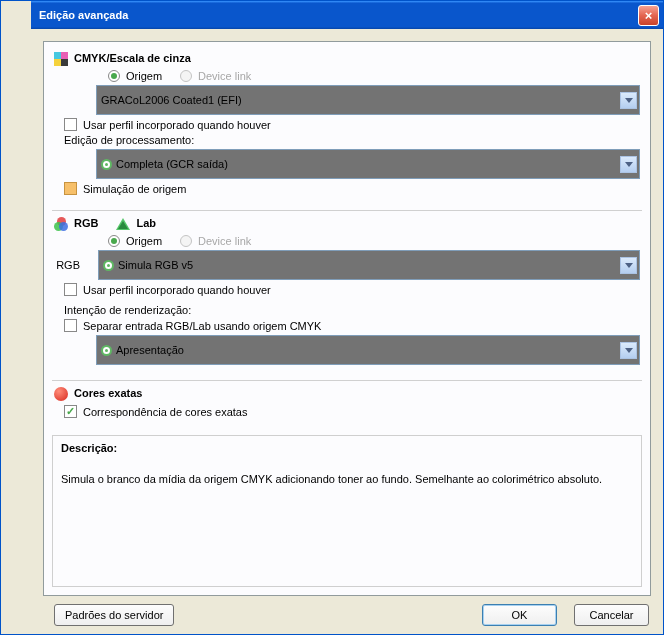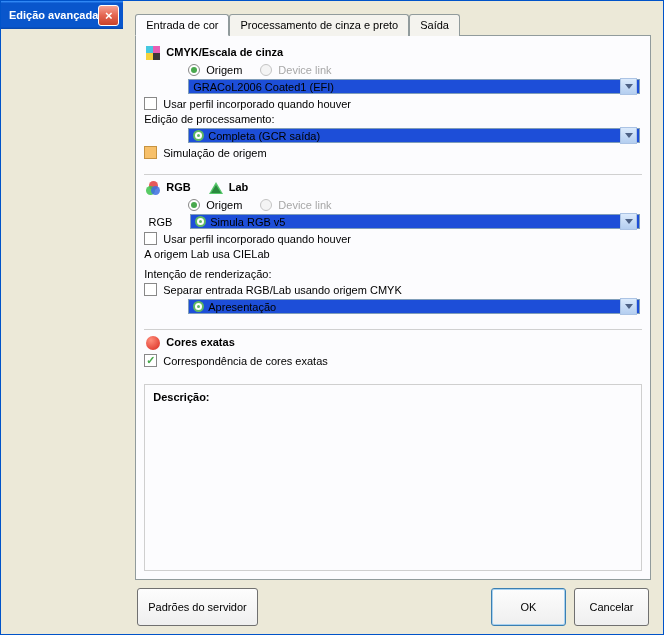--- a/index.html
+++ b/index.html
@@ -1,51 +1,51 @@
 <!DOCTYPE html>
 <html><head>
 <meta charset="utf-8">
 <style>
 * { box-sizing: border-box; font-family: Tahoma, Arial, sans-serif; font-size: 11px; }
 body { margin: 0; background: #ece9d8; }
-.window { width: 664px; height: 635px; background: #ece9d8; border: 1px solid #0053c9; display: flex; flex-direction: row; }
+.window { width: 664px; height: 635px; background: #ece9d8; border: 1px solid #0053c9; display: flex; flex-direction: column; padding-left: 30px; }
 .titlebar { height: 28px; background: linear-gradient(to bottom, #3a95ff 0%, #0956cc 8%, #0956cc 92%, #0645a8 100%); display: flex; align-items: center; padding: 0 4px 0 8px; }
 .titlebar-text { color: #fff; font-weight: bold; flex: 1; }
 .close-btn { width: 21px; height: 21px; background: linear-gradient(to bottom, #f5a192, #e46551, #c8422a); border: 1px solid #fff; border-radius: 3px; color: #fff; display: flex; align-items: center; justify-content: center; font-weight: bold; font-size: 13px; cursor: pointer; }
 .content { flex: 1; padding: 12px 12px 8px 12px; display: flex; flex-direction: column; }
 .tabs { display: flex; position: relative; z-index: 2; }
 .tab { padding: 4px 10px; border: 1px solid #919b9c; border-bottom: none; background: #f4f3ee; border-top-left-radius: 3px; border-top-right-radius: 3px; margin-right: 0px; cursor: pointer; position: relative; top: 1px; }
 .tab.active { background: #fcfcfe; z-index: 3; border-bottom: 1px solid #fcfcfe; }
 .tab-panel { flex: 1; border: 1px solid #919b9c; background: #fcfcfe; padding: 8px 8px 8px 8px; display: flex; flex-direction: column; overflow: hidden; }
 .section { padding: 2px 0 8px 0; }
 .divider { border-top: 1px solid #d0d0d0; margin: 4px 0; }
 .sec-head { display: flex; align-items: flex-start; gap: 6px; padding-left: 2px; margin-bottom: 4px; }
 .sec-head b { font-weight: bold; }
 .icon { display: inline-block; vertical-align: middle; }
 .indent { margin-left: 44px; }
-.row { display: flex; align-items: center; gap: 6px; margin: 3px 0; }
+.row { display: flex; align-items: center; gap: 6px; margin: 3px 12px; }
 .radio { width: 12px; height: 12px; border: 1px solid #888; border-radius: 50%; display: inline-flex; align-items: center; justify-content: center; background: #fff; }
 .radio.checked::after { content: ""; width: 6px; height: 6px; background: #49a84d; border-radius: 50%; }
 .radio.disabled { border-color: #c4c4c4; background: #f4f4f4; }
 .radio-label.disabled { color: #a7a7a7; }
 .chk { width: 13px; height: 13px; border: 1px solid #888; background: #fff; display: inline-flex; align-items: center; justify-content: center; }
 .chk.checked::after { content: "✓"; color: #49a84d; font-size: 11px; line-height: 1; font-weight: bold; }
 .chk.orange { background: #f7c06a; border-color: #c79340; }
-.select { flex: 1; height: 15px; border: 1px solid #7f9db9; background: #1d4ed8; display: flex; align-items: center; padding: 0 2px 0 4px; }
+.select { flex: 1; height: 30px; border: 1px solid #7f9db9; background: #737373; display: flex; align-items: center; padding: 0 2px 0 4px; }
 .select-inner { flex: 1; display: flex; align-items: center; gap: 4px; }
 .select-arrow { width: 17px; height: 17px; background: linear-gradient(to bottom, #dbeafc, #b4cef0); border: 1px solid #abc3e4; display: flex; align-items: center; justify-content: center; }
 .select-arrow::after { content: ""; border-left: 4px solid transparent; border-right: 4px solid transparent; border-top: 5px solid #4d6185; }
 .green-dot { width: 11px; height: 11px; border-radius: 50%; background: #fff; border: 2px solid #5fb863; display: inline-block; position: relative; }
 .green-dot::after { content: ""; position: absolute; top: 2px; left: 2px; width: 3px; height: 3px; background: #5fb863; border-radius: 50%; }
 .label { white-space: nowrap; }
 .rgb-label-col { width: 32px; display: flex; justify-content: flex-end; padding-right: 4px; }
 .desc-box { border: 1px solid #cfcfcf; background: #fcfcfe; padding: 6px 8px; margin-top: 6px; flex: 1; }
 .desc-title { font-weight: bold; margin-bottom: 19px; }
 .footer { display: flex; align-items: center; padding: 8px 2px 0 2px; gap: 8px; }
-.btn { min-width: 75px; height: 38px; border: 1px solid #707070; border-radius: 3px; background: linear-gradient(to bottom, #fdfdfd, #efefef); display: inline-flex; align-items: center; justify-content: center; padding: 0 10px; cursor: pointer; }
+.btn { min-width: 75px; height: 22px; border: 1px solid #707070; border-radius: 3px; background: linear-gradient(to bottom, #fdfdfd, #efefef); display: inline-flex; align-items: center; justify-content: center; padding: 0 10px; cursor: pointer; margin-left: 9px; }
 .btn.primary { border: 1px solid #3c7fb1; box-shadow: inset 0 0 0 1px #a7d1f0; }
 .spacer { flex: 1; }
 .cmyk-icon { width: 14px; height: 14px; position: relative; }
 .cmyk-icon span { position: absolute; width: 7px; height: 7px; }
 .cmyk-icon .c { background:#46c8e0; top:0; left:0; }
 .cmyk-icon .m { background:#e85fb4; top:0; right:0; }
 .cmyk-icon .y { background:#f5d23c; bottom:0; left:0; }
 .cmyk-icon .k { background:#3a3a3a; bottom:0; right:0; }
 .rgb-icon { width:14px; height:14px; position:relative; }
 .rgb-icon span { position:absolute; width:9px; height:9px; border-radius:50%; opacity:0.85; }
@@ -60,25 +60,20 @@
 </style>
 </head>
 <body>
 
 <div class="window">
   <div class="titlebar">
     <span class="titlebar-text">Edição avançada</span>
     <div class="close-btn">×</div>
   </div>
   <div class="content">
-    <div class="tabs">
-      <div class="tab active">Entrada de cor</div>
-      <div class="tab">Processamento de cinza e preto</div>
-      <div class="tab">Saída</div>
-    </div>
     <div class="tab-panel">
 
       <div class="section">
         <div class="sec-head">
           <span class="icon cmyk-icon">
               <span class="c"></span>
               <span class="m"></span>
               <span class="y"></span>
               <span class="k"></span>
             </span>
@@ -158,23 +153,20 @@
               <span class="green-dot"></span>
               <span>Simula RGB v5</span>
             </div>
             <div class="select-arrow"></div>
           </div>
         </div>
         <div class="row indent">
           <span class="chk"></span>
           <span class="label">Usar perfil incorporado quando houver</span>
         </div>
-        <div class="row indent">
-          <span class="label">A origem Lab usa CIELab</span>
-        </div>
         <div class="row indent" style="margin-top:8px;">
           <span class="label">Intenção de renderização:</span>
         </div>
         <div class="row indent">
           <span class="chk"></span>
           <span class="label">Separar entrada RGB/Lab usando origem CMYK</span>
         </div>
         <div class="row" style="margin-left:44px; margin-right:2px;">
           <div class="select">
             <div class="select-inner">
@@ -194,20 +186,21 @@
           <b>Cores exatas</b>
         </div>
         <div class="row indent">
           <span class="chk checked"></span>
           <span class="label">Correspondência de cores exatas</span>
         </div>
       </div>
 
       <div class="desc-box">
         <div class="desc-title">Descrição:</div>
+        <div>Simula o branco da mídia da origem CMYK adicionando toner ao fundo. Semelhante ao colorimétrico absoluto.</div>
       </div>
 
     </div>
 
     <div class="footer">
       <div class="btn">Padrões do servidor</div>
       <div class="spacer"></div>
       <div class="btn primary">OK</div>
       <div class="btn">Cancelar</div>
     </div>

